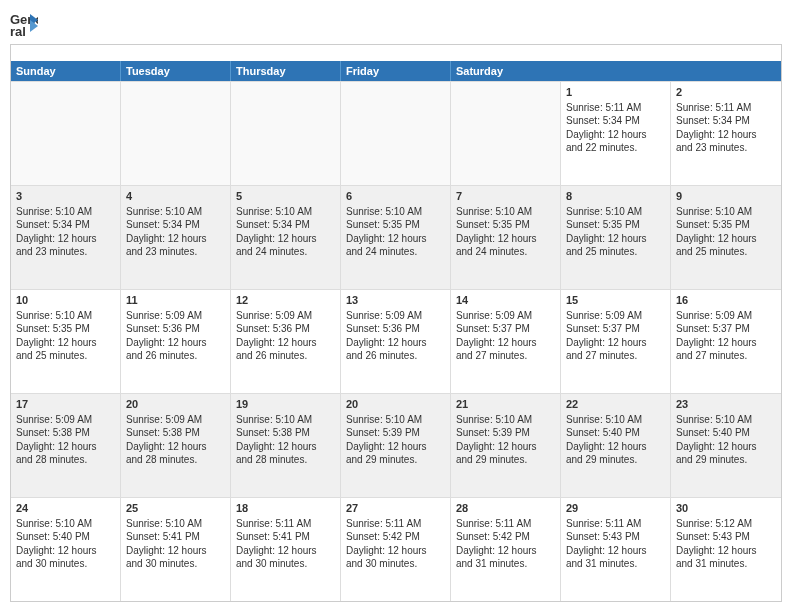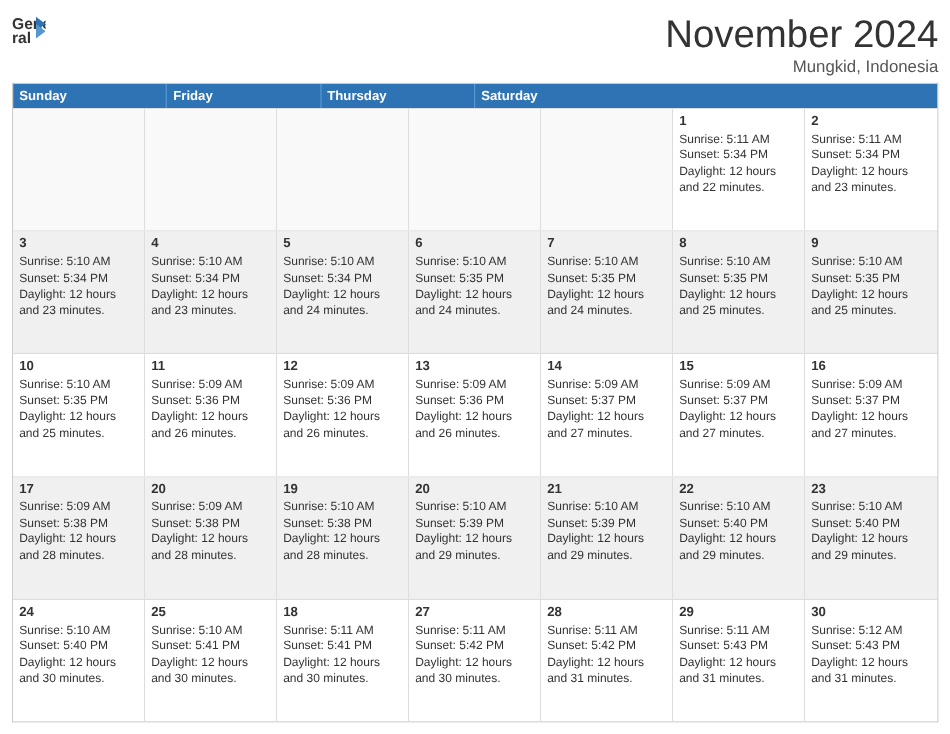--- a/index.html
+++ b/index.html
@@ -54,22 +54,23 @@
       color: #555;
     }
     .calendar {
       flex: 1;
       display: flex;
       flex-direction: column;
       border: 1px solid #ccc;
     }
     .cal-header {
       display: grid;
-      grid-template-columns: repeat(6, 1fr);
+      grid-template-columns: repeat(7, 1fr);
       background: #2e74b5;
+      margin-top: 16px;
     }
     .cal-header-cell {
       color: #fff;
       font-size: 11px;
       font-weight: bold;
       padding: 4px 5px;
       text-align: left;
       border-right: 1px solid #5598d0;
     }
     .cal-header-cell:last-child {
@@ -123,31 +124,28 @@
 <div class="page">
   <div class="header">
     <div class="logo">
       <svg class="logo-icon" viewBox="0 0 28 28">
         <text x="0" y="14" font-size="13" font-weight="bold" fill="#333">Gene</text>
         <text x="0" y="26" font-size="13" font-weight="bold" fill="#333">ral</text>
         <polygon points="20,4 28,10 20,16" fill="#2e74b5"></polygon>
         <polygon points="20,10 28,16 20,22" fill="#5598d0"></polygon>
       </svg>
     </div>
-    <div class="title-section">
-      <div class="month-title">November 2024</div>
-      <div class="location">Mungkid, Indonesia</div>
-    </div>
   </div>
 
   <div class="calendar">
     <div class="cal-header">
     <div class="cal-header-cell">Sunday</div>
+        <div class="cal-header-cell">Tuesday</div>
+        <div class="cal-header-cell">Thursday</div>
         <div class="cal-header-cell">Friday</div>
-        <div class="cal-header-cell">Thursday</div>
         <div class="cal-header-cell">Saturday</div>
       </div>
     <div class="cal-body">
     <div class="cal-row">
           <div class="cal-cell empty"></div>
           <div class="cal-cell empty"></div>
           <div class="cal-cell empty"></div>
           <div class="cal-cell empty"></div>
           <div class="cal-cell empty"></div>
           <div class="cal-cell">

